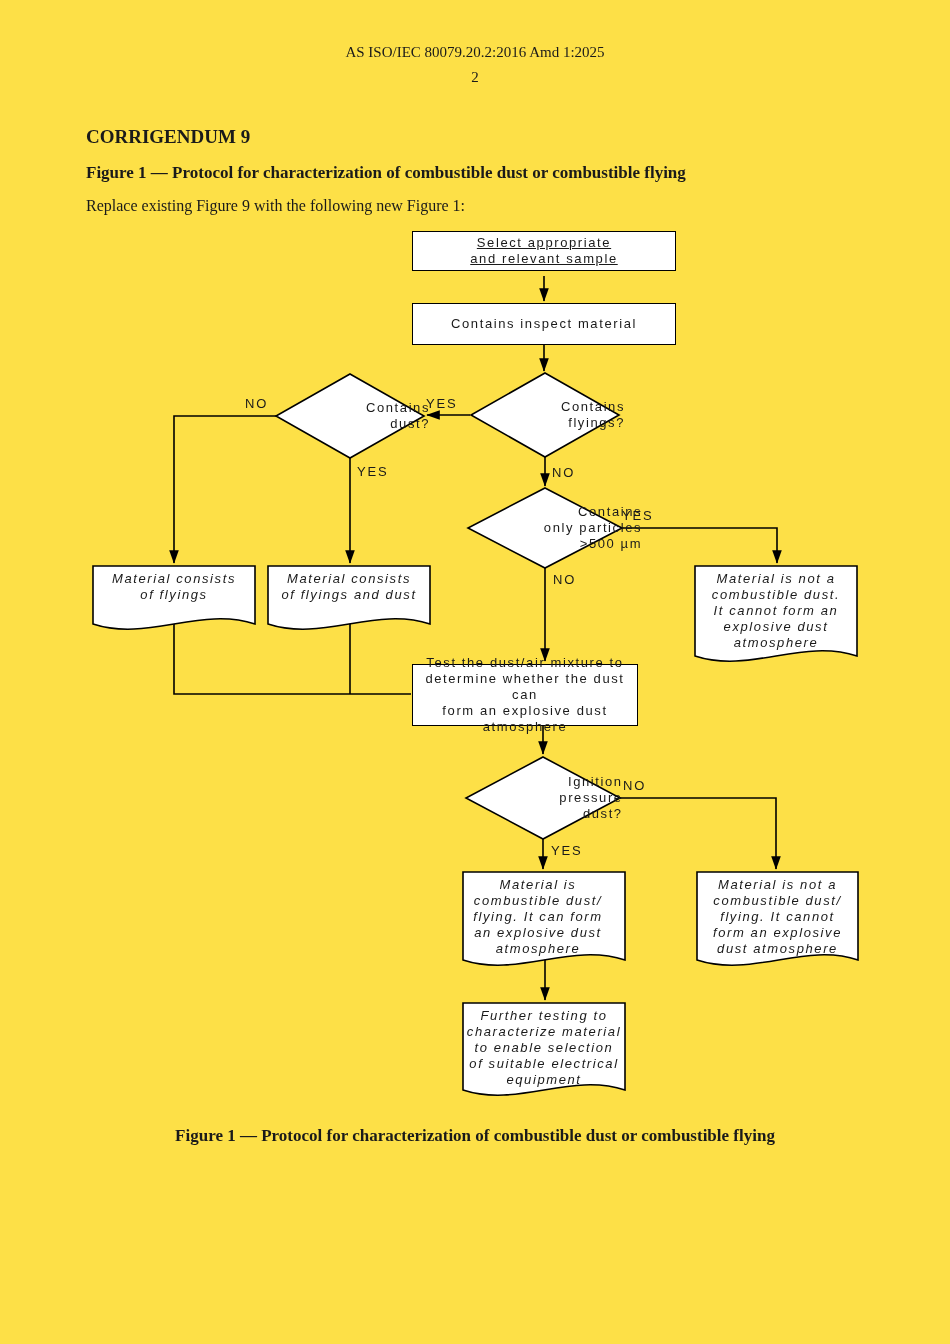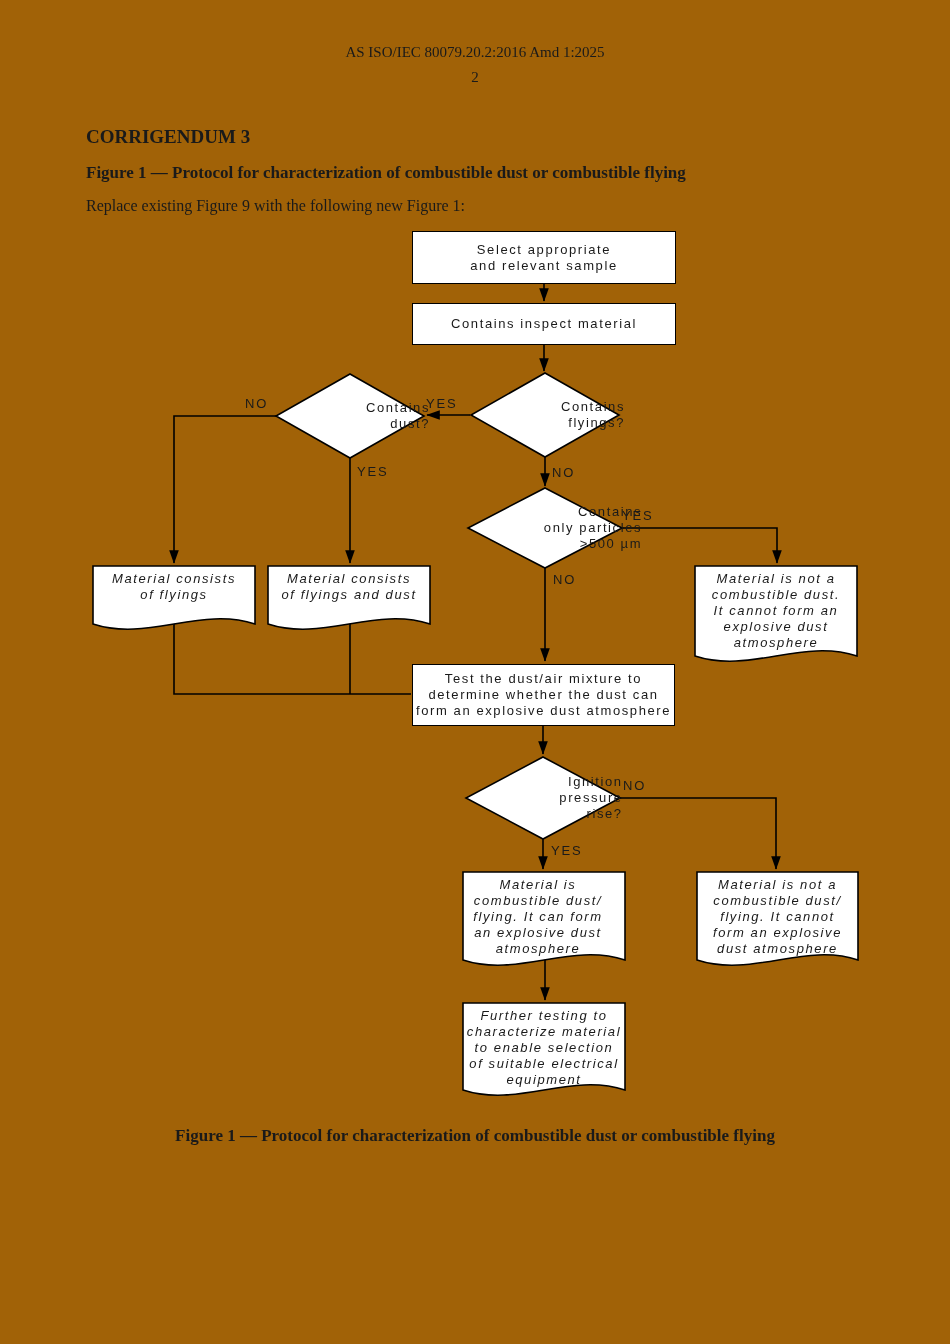--- a/index.html
+++ b/index.html
@@ -1,17 +1,17 @@
 <!DOCTYPE html>
 <html><head>
 <meta charset="utf-8">
 <style>
   html,body { margin:0; padding:0; background:#ffffff; }
   .page {
-    position:relative; width:950px; height:1344px; background:#a16207;
+    position:relative; width:950px; height:1344px; background:#fde047;
     font-family:"Liberation Serif", serif; color:#1a1a1a; overflow:hidden;
   }
   .abs { position:absolute; }
   .center-text { left:0; width:950px; text-align:center; }
   .hdr { top:44px; font-size:15px; }
   .pnum { top:69px; font-size:15px; }
   .h-corr { top:126px; left:86px; font-size:19px; font-weight:bold; }
   .h-fig  { top:163px; left:86px; font-size:17px; font-weight:bold; }
   .p-repl { top:197px; left:86px; font-size:16px; }
   .caption { top:1126px; font-size:17px; font-weight:bold; }
@@ -28,21 +28,21 @@
   .elabel { position:absolute; letter-spacing:1.8px; }
   svg.layer { position:absolute; left:0; top:0; }
 </style>
 </head>
 <body>
 
 <div class="page">
 
   <div class="abs center-text hdr">AS ISO/IEC 80079.20.2:2016 Amd 1:2025</div>
   <div class="abs center-text pnum">2</div>
-  <div class="abs h-corr">CORRIGENDUM 3</div>
+  <div class="abs h-corr">CORRIGENDUM 9</div>
   <div class="abs h-fig">Figure 1 — Protocol for characterization of combustible dust or combustible flying</div>
   <div class="abs p-repl">Replace existing Figure 9 with the following new Figure 1:</div>
 
   <svg class="layer" width="950" height="1344" viewBox="0 0 950 1344">
     <defs>
       <marker id="ah" viewBox="0 0 8.5 6" markerWidth="8.5" markerHeight="6" refX="8" refY="3" orient="auto">
         <path d="M0 0 L8.5 3 L0 6 Z" fill="#000"></path>
       </marker>
     </defs>
     <g stroke="#000000" stroke-width="1.6" fill="none">
@@ -69,37 +69,37 @@
 
       <path fill="#fff" d="M93 566 H255 V624 C200 606 148 642 93 624 Z"></path>
       <path fill="#fff" d="M268 566 H430 V624 C375 606 323 642 268 624 Z"></path>
       <path fill="#fff" d="M695 566 H857 V656 C802 638 750 674 695 656 Z"></path>
       <path fill="#fff" d="M463 872 H625 V960 C570 942 518 978 463 960 Z"></path>
       <path fill="#fff" d="M697 872 H858 V960 C805 942 752 978 697 960 Z"></path>
       <path fill="#fff" d="M463 1003 H625 V1090 C570 1072 518 1108 463 1090 Z"></path>
     </g>
   </svg>
 
-  <div class="pbox fc" style="left:412px; top:231px; width:264px; height:53px;">Select appropriate
+  <div class="pbox fc" style="left:412px; top:231px; width:264px; height:40px;text-decoration:underline;">Select appropriate
 and relevant sample</div>
   <div class="pbox fc" style="left:412px; top:303px; width:264px; height:42px;">Contains inspect material</div>
-  <div class="pbox fc" style="left:412px; top:664px; width:263px; height:62px;">Test the dust/air mixture to
+  <div class="pbox fc" style="left:412px; top:664px; width:226px; height:62px;">Test the dust/air mixture to
 determine whether the dust can
 form an explosive dust atmosphere</div>
 
   <div class="dtext fc" style="left:350px; top:416px;">Contains
 dust?</div>
   <div class="dtext fc" style="left:545px; top:415px;">Contains
 flyings?</div>
   <div class="dtext fc" style="left:545px; top:528px;">Contains
 only particles
 &gt;500 µm</div>
   <div class="dtext fc" style="left:543px; top:798px;">Ignition
 pressure
-rise?</div>
+dust?</div>
 
   <div class="doctext fc" style="left:93px; top:571px; width:162px;">Material consists
 of flyings</div>
   <div class="doctext fc" style="left:268px; top:571px; width:162px;">Material consists
 of flyings and dust</div>
   <div class="doctext fc" style="left:695px; top:571px; width:162px;">Material is not a
 combustible dust.
 It cannot form an
 explosive dust
 atmosphere</div>

